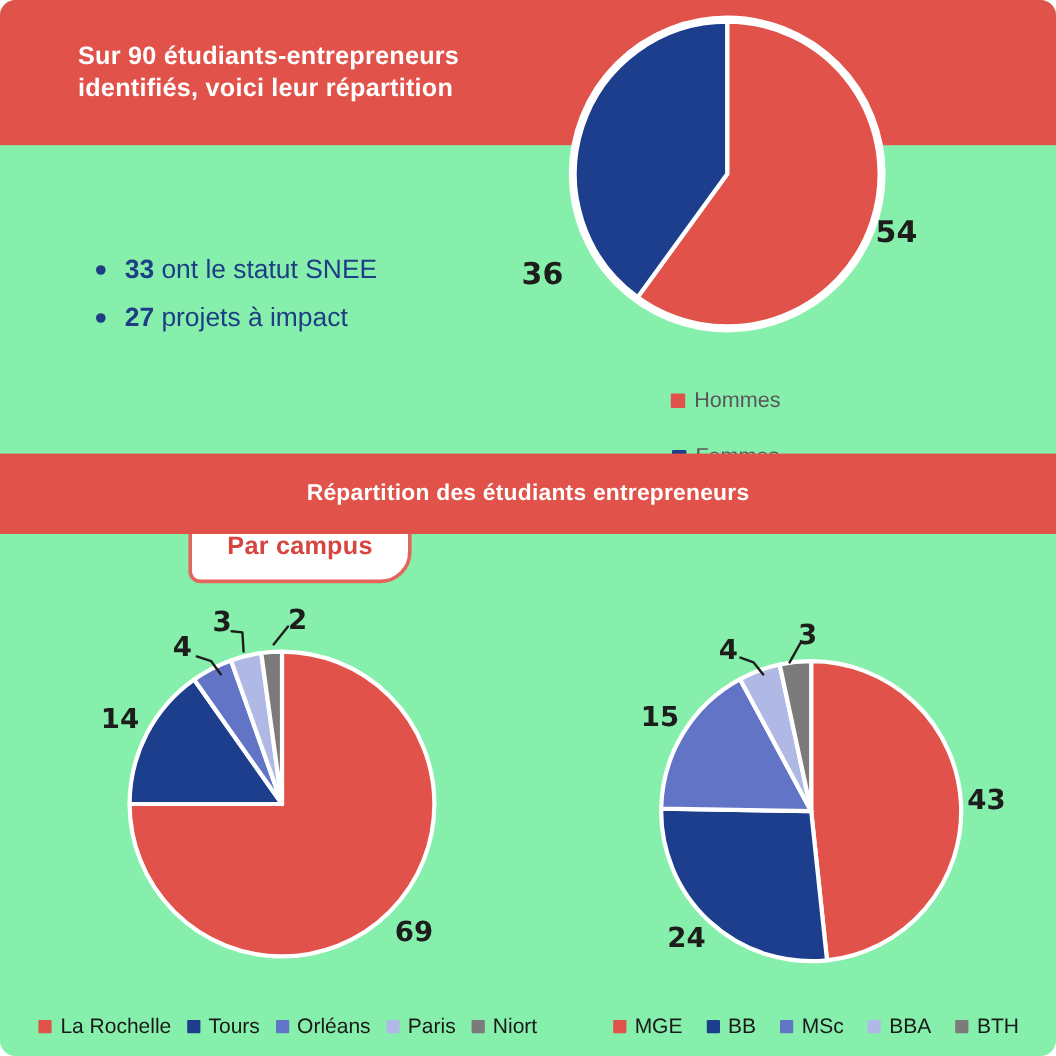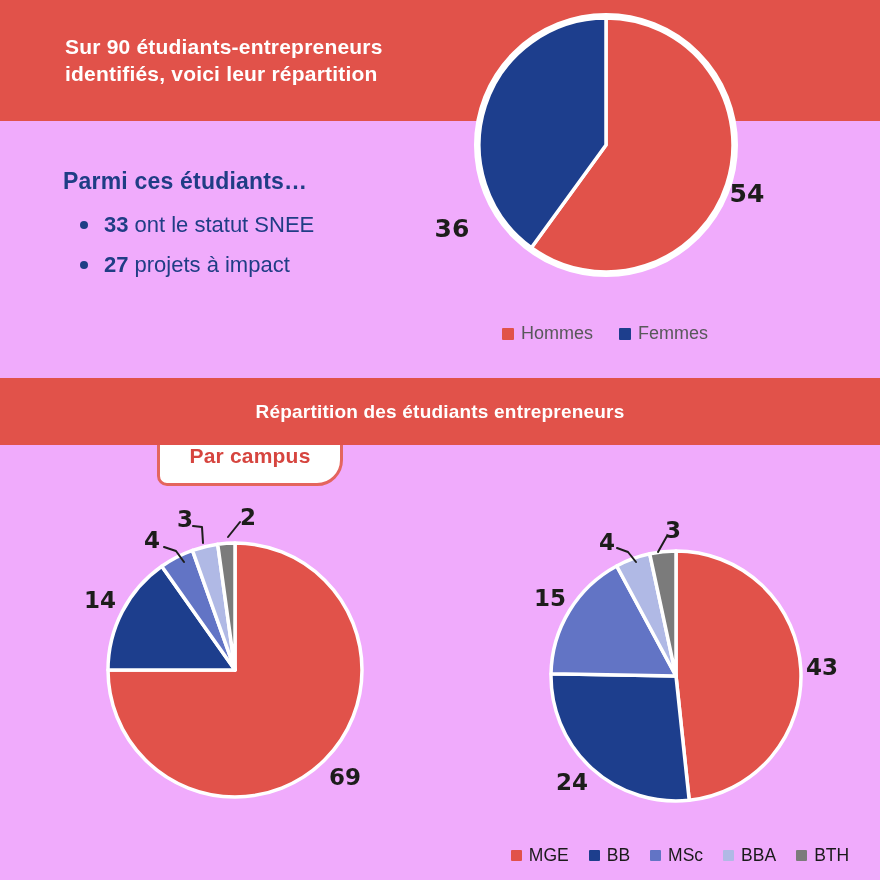--- a/index.html
+++ b/index.html
@@ -1,18 +1,18 @@
 <!DOCTYPE html>
 <html><head>
 <meta charset="utf-8">
 <style>
   html,body{margin:0;padding:0;background:#ffffff;}
   .stage{
     position:relative;width:880px;height:880px;overflow:hidden;
-    background:#f0abfc;font-family:"Liberation Sans",sans-serif;
+    background:#86efac;font-family:"Liberation Sans",sans-serif;border-radius:13px;
   }
   
   .banner-top{
     position:absolute;left:0;top:0;width:880px;height:121px;
     background:#e1524a;z-index:0;
   }
   .banner-top .headline{
     position:absolute;left:65px;top:33px;
     color:#ffffff;font-weight:bold;font-size:21px;line-height:27px;
     letter-spacing:.2px;
@@ -32,21 +32,21 @@
     color:#1f3d85;font-size:22px;
   }
   .bullets li{position:relative;padding-left:24px;margin-bottom:18px;line-height:22px;}
   .bullets li::before{
     content:"";position:absolute;left:0;top:7px;width:8px;height:8px;border-radius:50%;
     background:#1f3d85;
   }
   .b-num{font-weight:bold;margin-right:6px;}
   
   .legend-row{position:absolute;display:flex;align-items:center;justify-content:center;}
-  .legend-gender{left:440px;top:323px;width:330px;gap:26px;}
+  .legend-gender{left:440px;top:323px;width:330px;gap:26px;flex-direction:column;}
   .legend-gender .legend-label{font-size:18px;color:#58585a;}
   .legend-campus{left:0px;top:845px;width:480px;gap:13px;}
   .legend-formation{left:490px;top:845px;width:380px;gap:20px;}
   .legend-campus .legend-label,.legend-formation .legend-label{font-size:17.5px;color:#1a1a1a;}
   .legend-item{display:flex;align-items:center;gap:7px;white-space:nowrap;}
   .legend-swatch{width:11px;height:11px;display:inline-block;border-radius:1px;flex:0 0 auto;}
   .legend-gender .legend-swatch{width:12px;height:12px;}
   
   .banner-mid{
     position:absolute;left:0;top:378px;width:880px;height:67px;background:#e1524a;z-index:3;
@@ -76,21 +76,20 @@
   </div>
 
   <div class="pie pie-gender"><svg width="360" height="340" viewBox="0 0 360 340">
         <circle cx="186" cy="165" r="129" fill="none" stroke="#ffffff" stroke-width="6"></circle>
         <path d="M 186 165 L 186 38 A 127 127 0 1 1 111.35127295885593 267.74515828561834 Z" fill="#e1524a" stroke="#ffffff" stroke-width="3.5" stroke-linejoin="round"></path>
         <path d="M 186 165 L 111.35127295885593 267.74515828561834 A 127 127 0 0 1 185.99999999999997 38 Z" fill="#1d3e8d" stroke="#ffffff" stroke-width="3.5" stroke-linejoin="round"></path>
         <text x="327" y="213" text-anchor="middle" dominant-baseline="central" fill="#1d1d1b" font-family="&quot;DejaVu Sans&quot;, sans-serif" font-size="25" font-weight="700">54</text>
         <text x="32" y="248" text-anchor="middle" dominant-baseline="central" fill="#1d1d1b" font-family="&quot;DejaVu Sans&quot;, sans-serif" font-size="25" font-weight="700">36</text>
       </svg></div>
 
-  <div class="intro-heading">Parmi ces étudiants…</div>
   <ul class="bullets">
     <li>
       <span class="b-num">33</span><span>ont le statut SNEE</span>
     </li>
     <li>
       <span class="b-num">27</span><span>projets à impact</span>
     </li>
   </ul>
 
   <div class="legend-row legend-gender">
@@ -135,20 +134,42 @@
         <path d="M 176 176 L 149.72338228644114 53.7930470000357 A 125 125 0 0 1 175.99999999999997 51 Z" fill="#7b7b7b" stroke="#ffffff" stroke-width="3.5" stroke-linejoin="round"></path>
         <polyline points="117,48 128,52 136,62" fill="none" stroke="#1d1d1b" stroke-width="2" stroke-linecap="round" stroke-linejoin="round"></polyline>
         <polyline points="167,36 158,52" fill="none" stroke="#1d1d1b" stroke-width="2" stroke-linecap="round" stroke-linejoin="round"></polyline>
         <text x="322" y="167" text-anchor="middle" dominant-baseline="central" fill="#1d1d1b" font-family="&quot;DejaVu Sans&quot;, sans-serif" font-size="23" font-weight="700">43</text>
         <text x="72" y="282" text-anchor="middle" dominant-baseline="central" fill="#1d1d1b" font-family="&quot;DejaVu Sans&quot;, sans-serif" font-size="23" font-weight="700">24</text>
         <text x="50" y="98" text-anchor="middle" dominant-baseline="central" fill="#1d1d1b" font-family="&quot;DejaVu Sans&quot;, sans-serif" font-size="23" font-weight="700">15</text>
         <text x="107" y="42" text-anchor="middle" dominant-baseline="central" fill="#1d1d1b" font-family="&quot;DejaVu Sans&quot;, sans-serif" font-size="23" font-weight="700">4</text>
         <text x="173" y="30" text-anchor="middle" dominant-baseline="central" fill="#1d1d1b" font-family="&quot;DejaVu Sans&quot;, sans-serif" font-size="23" font-weight="700">3</text>
       </svg></div>
 
+  <div class="legend-row legend-campus">
+      <span class="legend-item">
+        <span class="legend-swatch" style="background: rgb(225, 82, 74);"></span>
+        <span class="legend-label">La Rochelle</span>
+      </span>
+      <span class="legend-item">
+        <span class="legend-swatch" style="background: rgb(29, 62, 141);"></span>
+        <span class="legend-label">Tours</span>
+      </span>
+      <span class="legend-item">
+        <span class="legend-swatch" style="background: rgb(98, 116, 197);"></span>
+        <span class="legend-label">Orléans</span>
+      </span>
+      <span class="legend-item">
+        <span class="legend-swatch" style="background: rgb(176, 185, 229);"></span>
+        <span class="legend-label">Paris</span>
+      </span>
+      <span class="legend-item">
+        <span class="legend-swatch" style="background: rgb(123, 123, 123);"></span>
+        <span class="legend-label">Niort</span>
+      </span>
+    </div>
   <div class="legend-row legend-formation">
       <span class="legend-item">
         <span class="legend-swatch" style="background: rgb(225, 82, 74);"></span>
         <span class="legend-label">MGE</span>
       </span>
       <span class="legend-item">
         <span class="legend-swatch" style="background: rgb(29, 62, 141);"></span>
         <span class="legend-label">BB</span>
       </span>
       <span class="legend-item">

